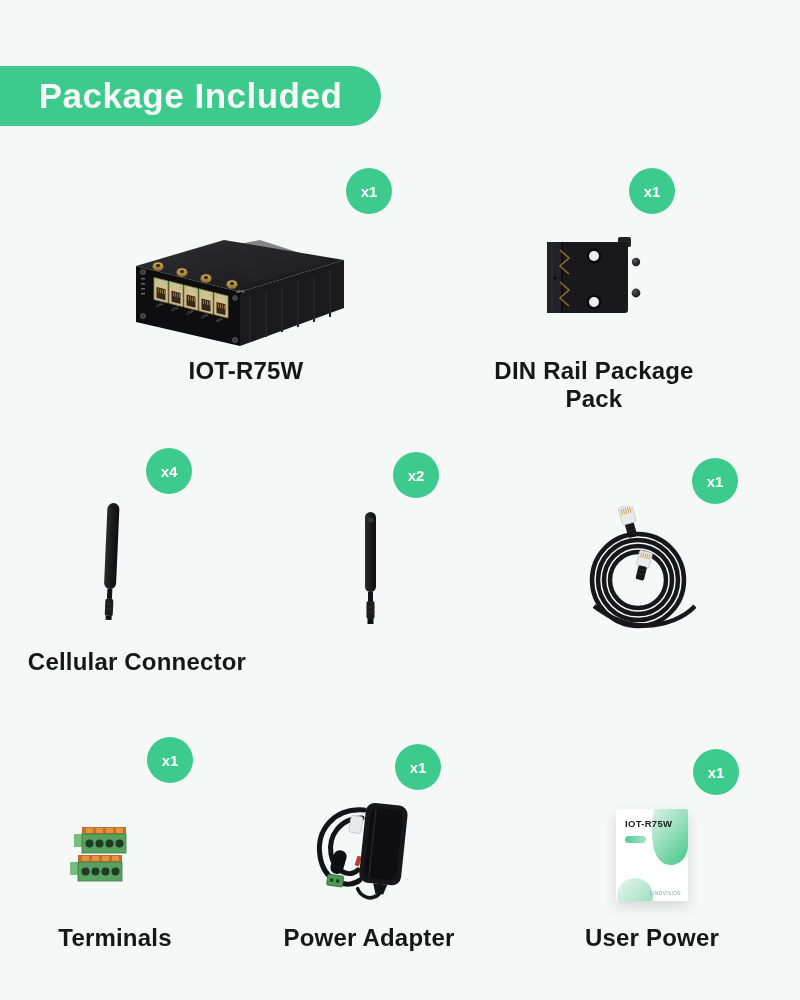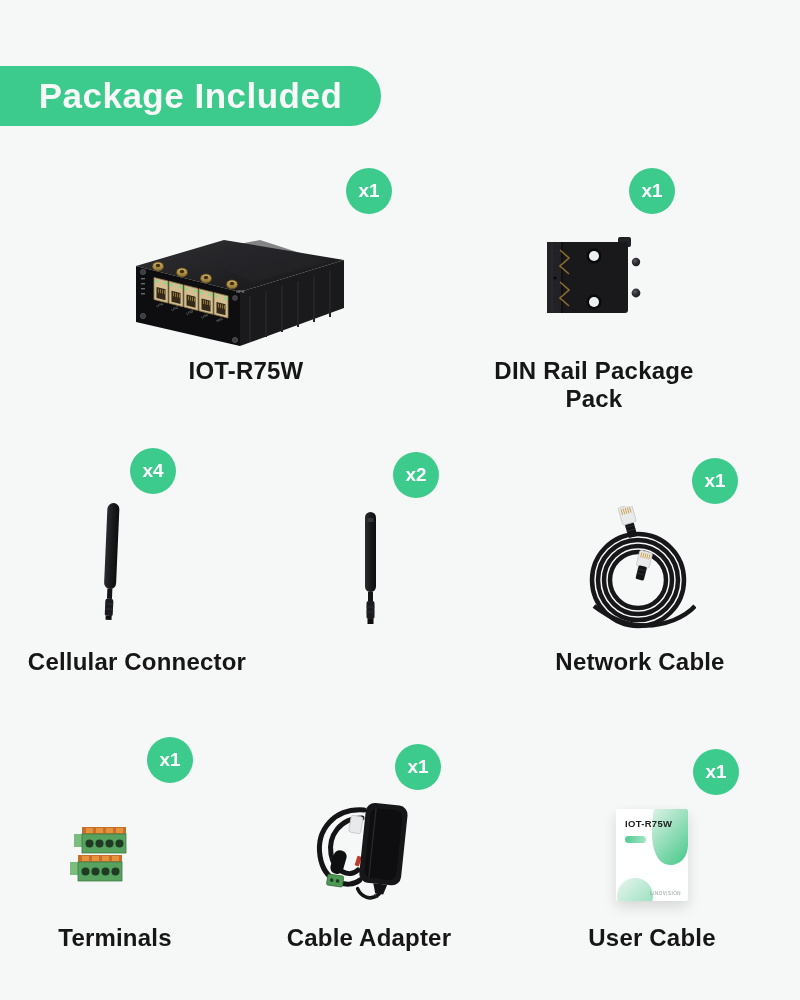--- a/index.html
+++ b/index.html
@@ -14,21 +14,21 @@
     position:absolute;left:0;top:66px;width:381px;height:60px;
     background:#3ccb8c;border-radius:0 30px 30px 0;
     display:flex;align-items:center;justify-content:center;
   }
   .banner h1{
     margin:0;color:#f7f8f8;font-size:35px;font-weight:bold;letter-spacing:.5px;
   }
   
   .badge{
     position:absolute;width:46px;height:46px;border-radius:50%;
-    background:#3ccb8c;color:#fdfefe;font-size:19px;font-weight:bold;
+    background:#3ccb8c;color:#fdfefe;font-size:15px;font-weight:bold;
     display:flex;align-items:center;justify-content:center;
   }
   
   .item-label{
     position:absolute;width:250px;text-align:center;
     font-size:24px;font-weight:600;color:#161616;letter-spacing:.2px;
   }
   .art{position:absolute;}
   
   .manual{
@@ -54,21 +54,21 @@
 <body>
 
 <div class="canvas">
 
   <div class="banner">
     <h1>Package Included</h1>
   </div>
 
   <div class="badge" style="left:346px;top:168px">x1</div>
   <div class="badge" style="left:629px;top:168px">x1</div>
-  <div class="badge" style="left:130px;top:448px">x4</div>
+  <div class="badge" style="left:146px;top:448px">x4</div>
   <div class="badge" style="left:393px;top:452px">x2</div>
   <div class="badge" style="left:692px;top:458px">x1</div>
   <div class="badge" style="left:147px;top:737px">x1</div>
   <div class="badge" style="left:395px;top:744px">x1</div>
   <div class="badge" style="left:693px;top:749px">x1</div>
 
   <div class="art" style="left:128px;top:226px;width:228px;height:122px">
     <svg width="228" height="122" viewBox="0 0 228 122">
       <defs>
         <linearGradient id="gTop" x1="0" y1="0" x2="1" y2="1">
@@ -391,18 +391,17 @@
       <circle cx="19" cy="87" r="18" fill="url(#gBall)"></circle>
     </svg>
     <div class="m-title">IOT-R75W</div>
     <div class="m-pill"></div>
     <div class="m-brand">LINOVISION</div>
   </div>
 
   <div class="item-label" style="left:121px;top:357px">IOT-R75W</div>
   <div class="item-label" style="left:469px;top:357px">DIN Rail Package Pack</div>
   <div class="item-label" style="left:12px;top:648px">Cellular Connector</div>
-  <div class="item-label" style="left:515px;top:648px">Network Cable</div>
   <div class="item-label" style="left:-10px;top:924px">Terminals</div>
-  <div class="item-label" style="left:244px;top:924px">Cable Adapter</div>
-  <div class="item-label" style="left:527px;top:924px">User Cable</div>
+  <div class="item-label" style="left:244px;top:924px">Power Adapter</div>
+  <div class="item-label" style="left:527px;top:924px">User Power</div>
 
 </div>
 
 </body></html>

